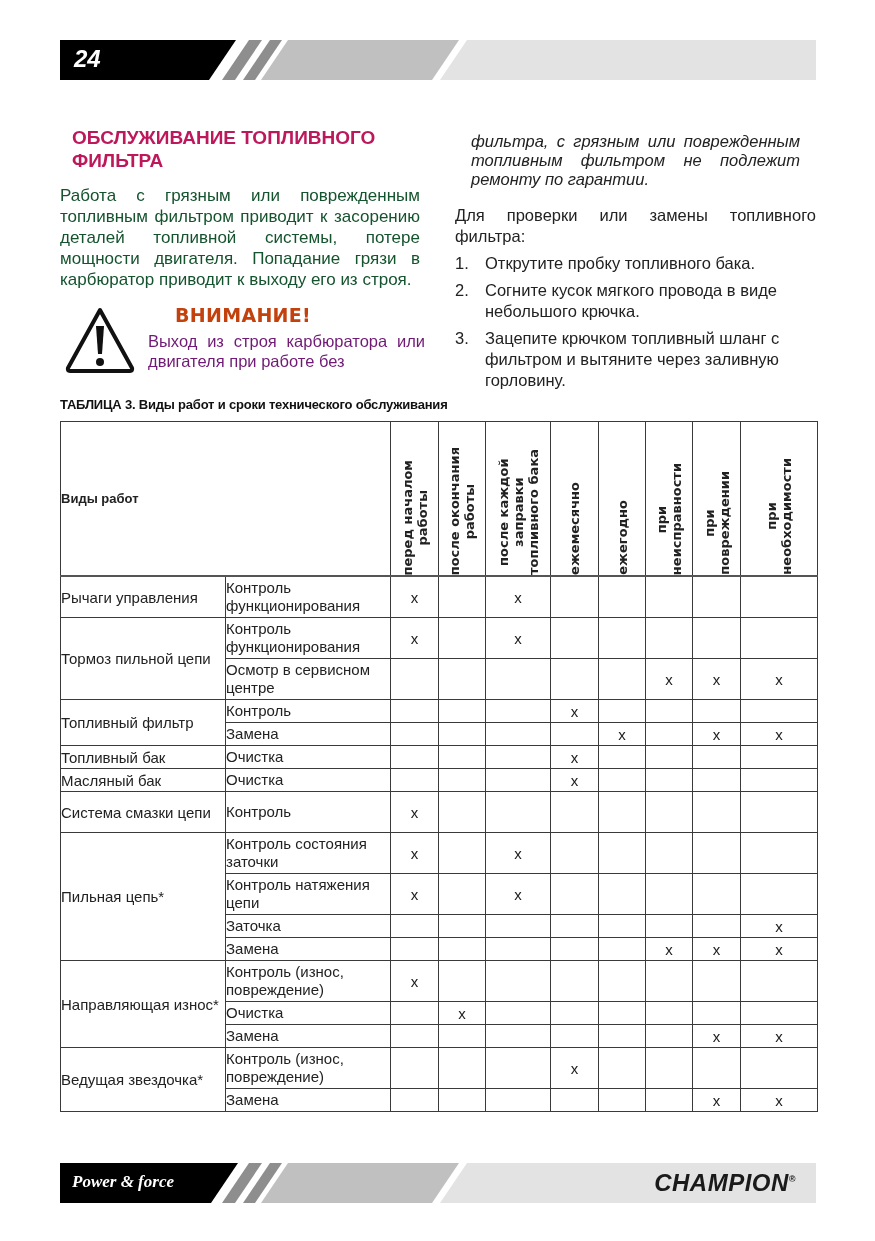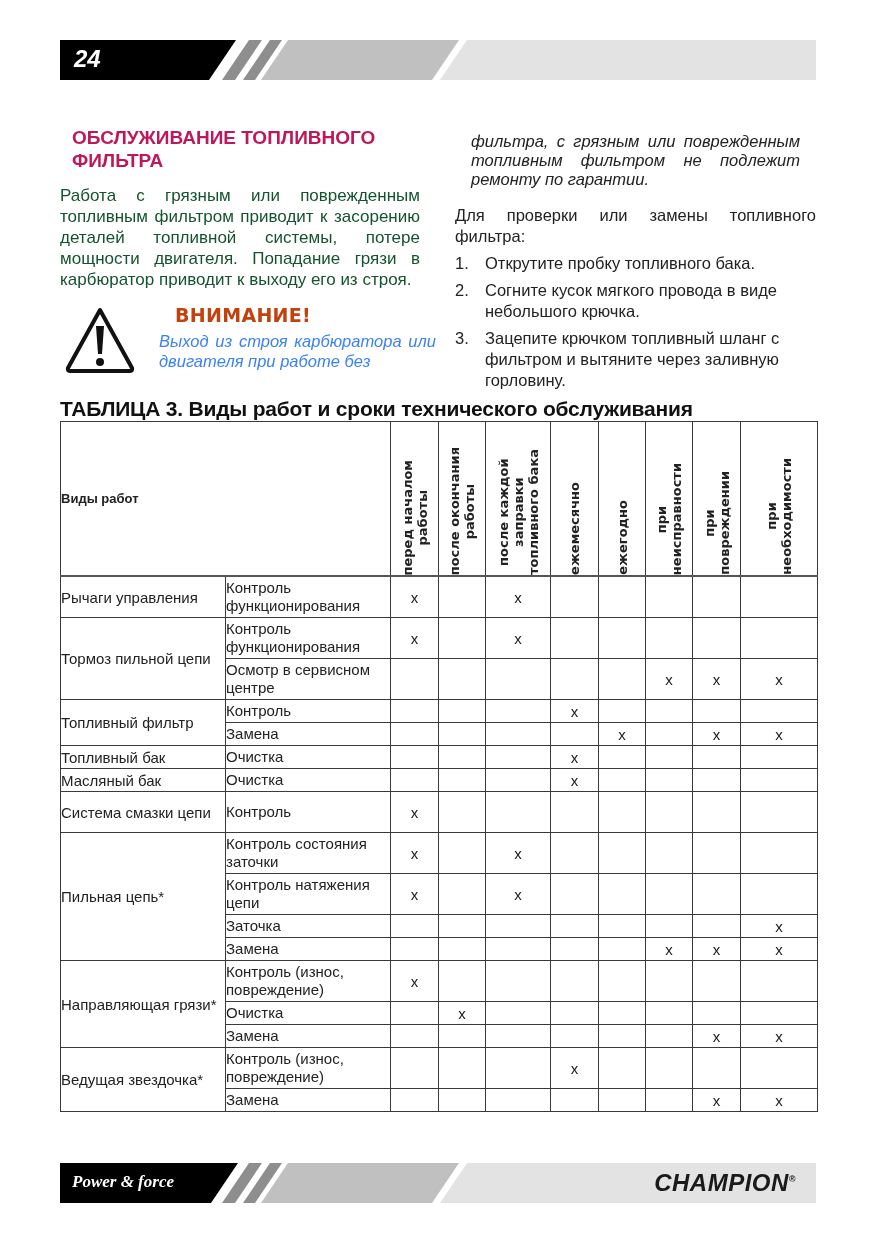--- a/index.html
+++ b/index.html
@@ -22,30 +22,30 @@
   
   .col-left { position:absolute; left:60px; top:114px; width:360px; }
   .col-right { position:absolute; left:455px; top:116px; width:361px; }
 
   h1.section { margin:12px; font-size:19px; line-height:23px; font-weight:bold; color:#be185d; }
   .body-text { font-size:17px; line-height:21px; text-align:justify; margin:13px 0 0 0; color:#14532d; }
   .warning { position:relative; margin-top:14px; height:72px; }
   .warning svg { position:absolute; left:4px; top:2px; }
   .warning-title { position:absolute; left:83px; top:0; font-family:"DejaVu Sans", sans-serif;
                    font-weight:bold; font-size:19px; letter-spacing:0.3px; color:#c2410c;margin-left:32px; }
-  .warning-text { position:absolute; left:99px; top:27px; width:277px; font-style:italic;
-                  font-size:16.5px; line-height:20px; text-align:justify; color:#3b82f6; }
+  .warning-text { position:absolute; left:88px; top:27px; width:277px; 
+                  font-size:16.5px; line-height:20px; text-align:justify; color:#701a75; }
   .italic-cont { font-style:italic; font-size:16.5px; line-height:19px; text-align:justify; margin:16px; color:#222; }
   .para2 { margin-top:11px; font-size:16.5px; line-height:21px; text-align:justify; color:#222; }
   ol.steps { list-style:none; margin:6px 0 0 0; padding:0; }
   ol.steps li { position:relative; padding-left:30px; font-size:16.5px; line-height:21px; margin-bottom:6px; color:#222; }
   ol.steps li .num { position:absolute; left:0; top:0; }
 
   
-  .table-title { position:absolute; left:60px; top:397px; font-size:21px; font-weight:bold; color:#111;
+  .table-title { position:absolute; left:60px; top:397px; font-size:13px; font-weight:bold; color:#111;
                  letter-spacing:-0.2px; }
   table.maint { position:absolute; left:60px; top:421px; border-collapse:collapse; table-layout:fixed;
                 width:757px; font-size:15px; }
   table.maint td, table.maint th { border:1px solid #3a3a3a; padding:0; color:#222; }
   table.maint { border:1.5px solid #222; }
   th.hdr-main { height:153px; text-align:left; padding-left:6px; font-size:13px; font-weight:bold; }
   th.vhead { vertical-align:bottom; padding-bottom:8px; }
   th.vhead .vwrap { writing-mode:vertical-rl; transform:rotate(180deg); font-family:"DejaVu Sans", sans-serif;
                     font-size:13px; font-weight:bold; line-height:15px; text-align:center; margin:0 auto;
                     white-space:pre-line; }
@@ -282,21 +282,21 @@
         <td class="mark"></td>
         <td class="mark"></td>
         <td class="mark"></td>
         <td class="mark"></td>
         <td class="mark"></td>
         <td class="mark">x</td>
         <td class="mark">x</td>
         <td class="mark">x</td>
       </tr>
       <tr class="r2">
-        <td class="group" rowspan="3">Направляющая грязи*</td>
+        <td class="group" rowspan="3">Направляющая износ*</td>
         <td class="task">Контроль (износ, повреждение)</td>
         <td class="mark">x</td>
         <td class="mark"></td>
         <td class="mark"></td>
         <td class="mark"></td>
         <td class="mark"></td>
         <td class="mark"></td>
         <td class="mark"></td>
         <td class="mark"></td>
       </tr>

